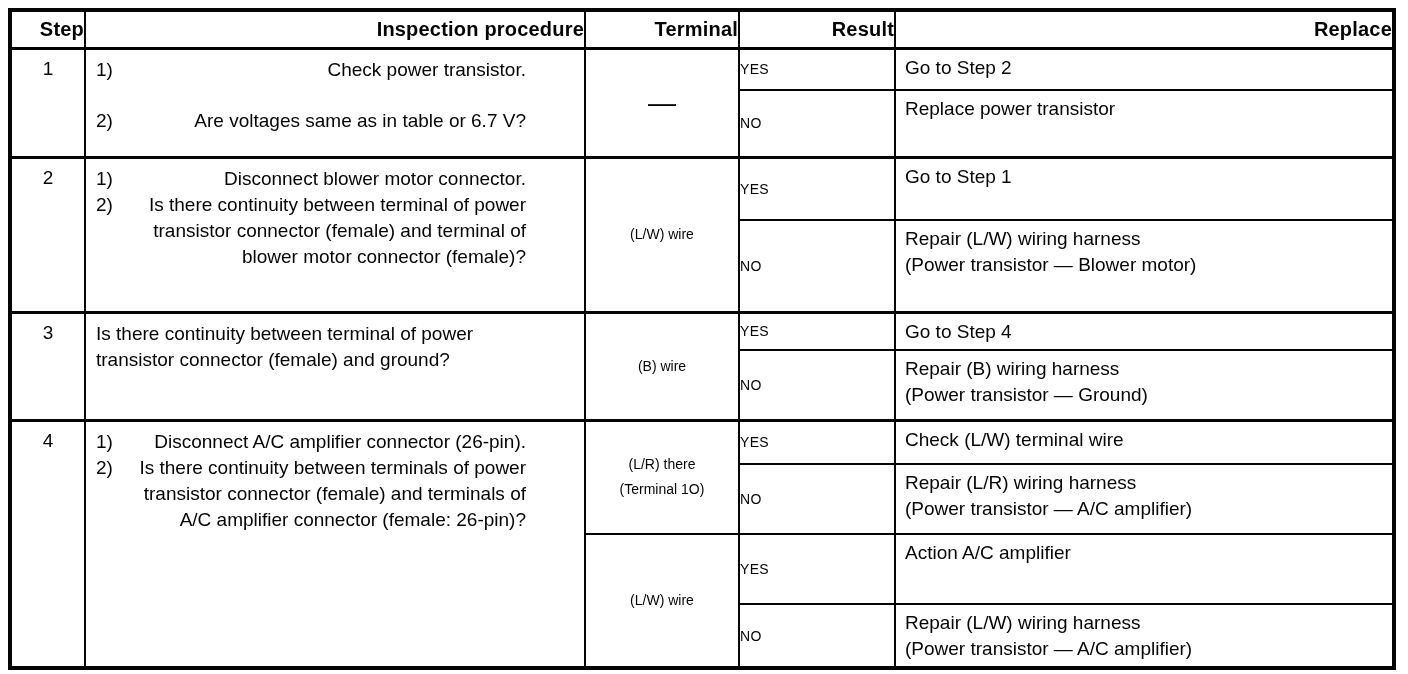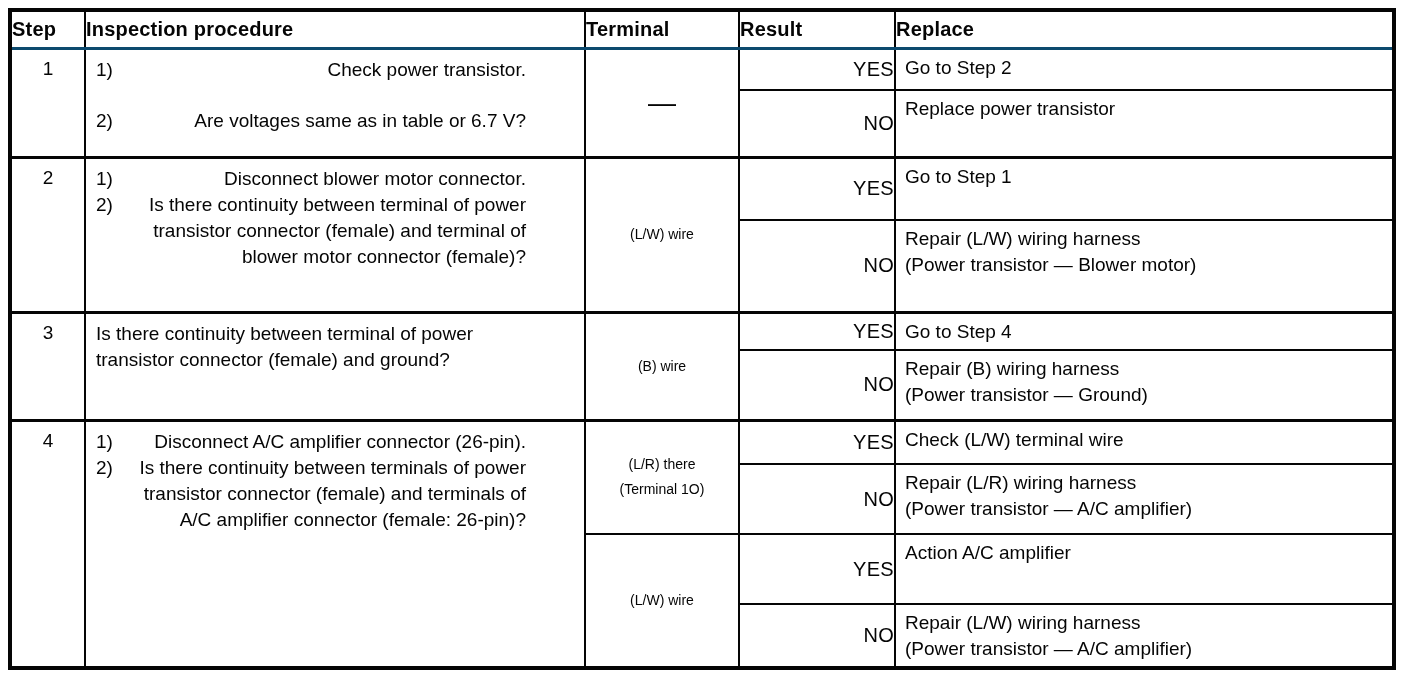--- a/index.html
+++ b/index.html
@@ -26,24 +26,24 @@
     width: 1384px;
     border: 4px solid #050505;
   }
   td, th {
     border: 2px solid #050505;
     margin: 0;
     padding: 0;
     overflow: hidden;
   }
   thead th {
-    border-bottom: 3px solid #0c4a6e;
+    border-bottom: 3px solid #000000;
     font-weight: bold;
     font-size: 20px;
-    text-align: left;
+    text-align: right;
     vertical-align: middle;
     letter-spacing: 0.2px;
   }
   tr.step-start td { border-top: 3px solid #050505; }
   td.step {
     text-align: center;
     vertical-align: top;
     padding-top: 8px;
     font-size: 19px;
   }
@@ -61,23 +61,23 @@
   td.term {
     text-align: center;
     vertical-align: middle;
     font-size: 14px;
     line-height: 25px;
     white-space: pre-line;
     padding: 2px;
   }
   td.term.dash { font-size: 28px; }
   td.res {
-    text-align: right;
+    text-align: left;
     vertical-align: middle;
-    font-size: 20px;
+    font-size: 14px;
     letter-spacing: 0.3px;
   }
   td.act {
     vertical-align: top;
     padding: 5px 8px 4px 9px;
     font-size: 19px;
     line-height: 26px;
     white-space: pre-line;
   }
 </style>

